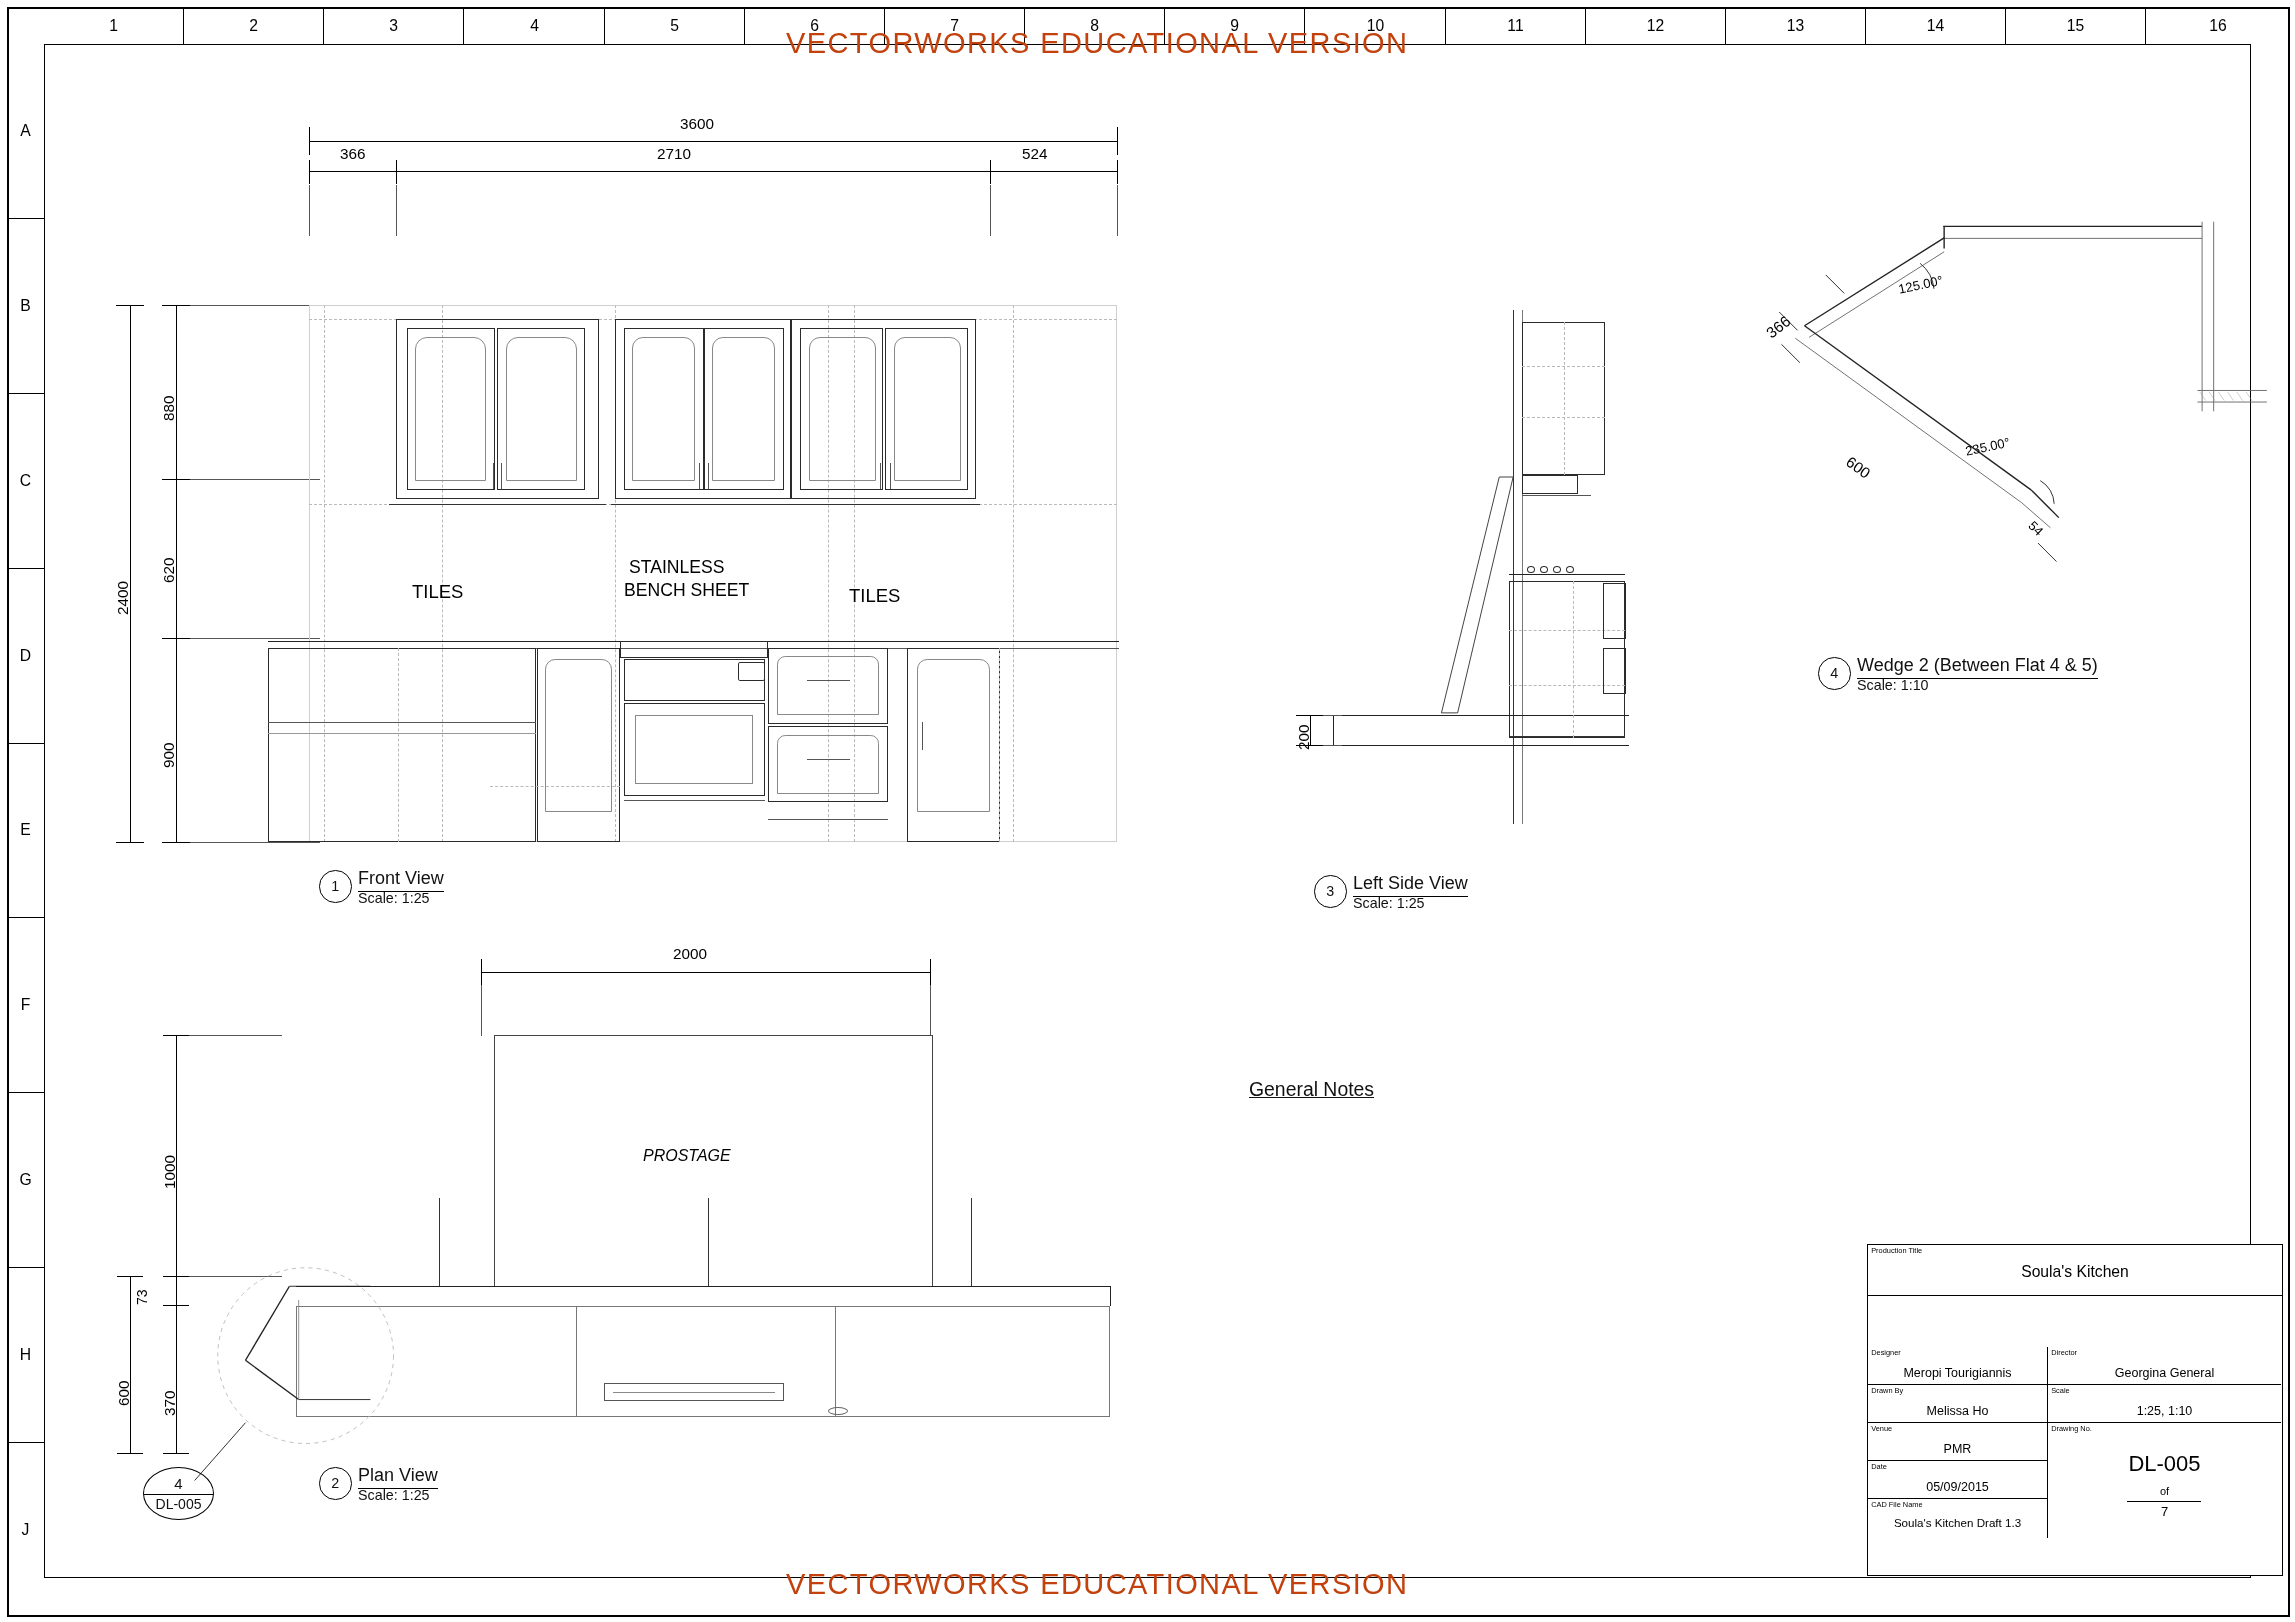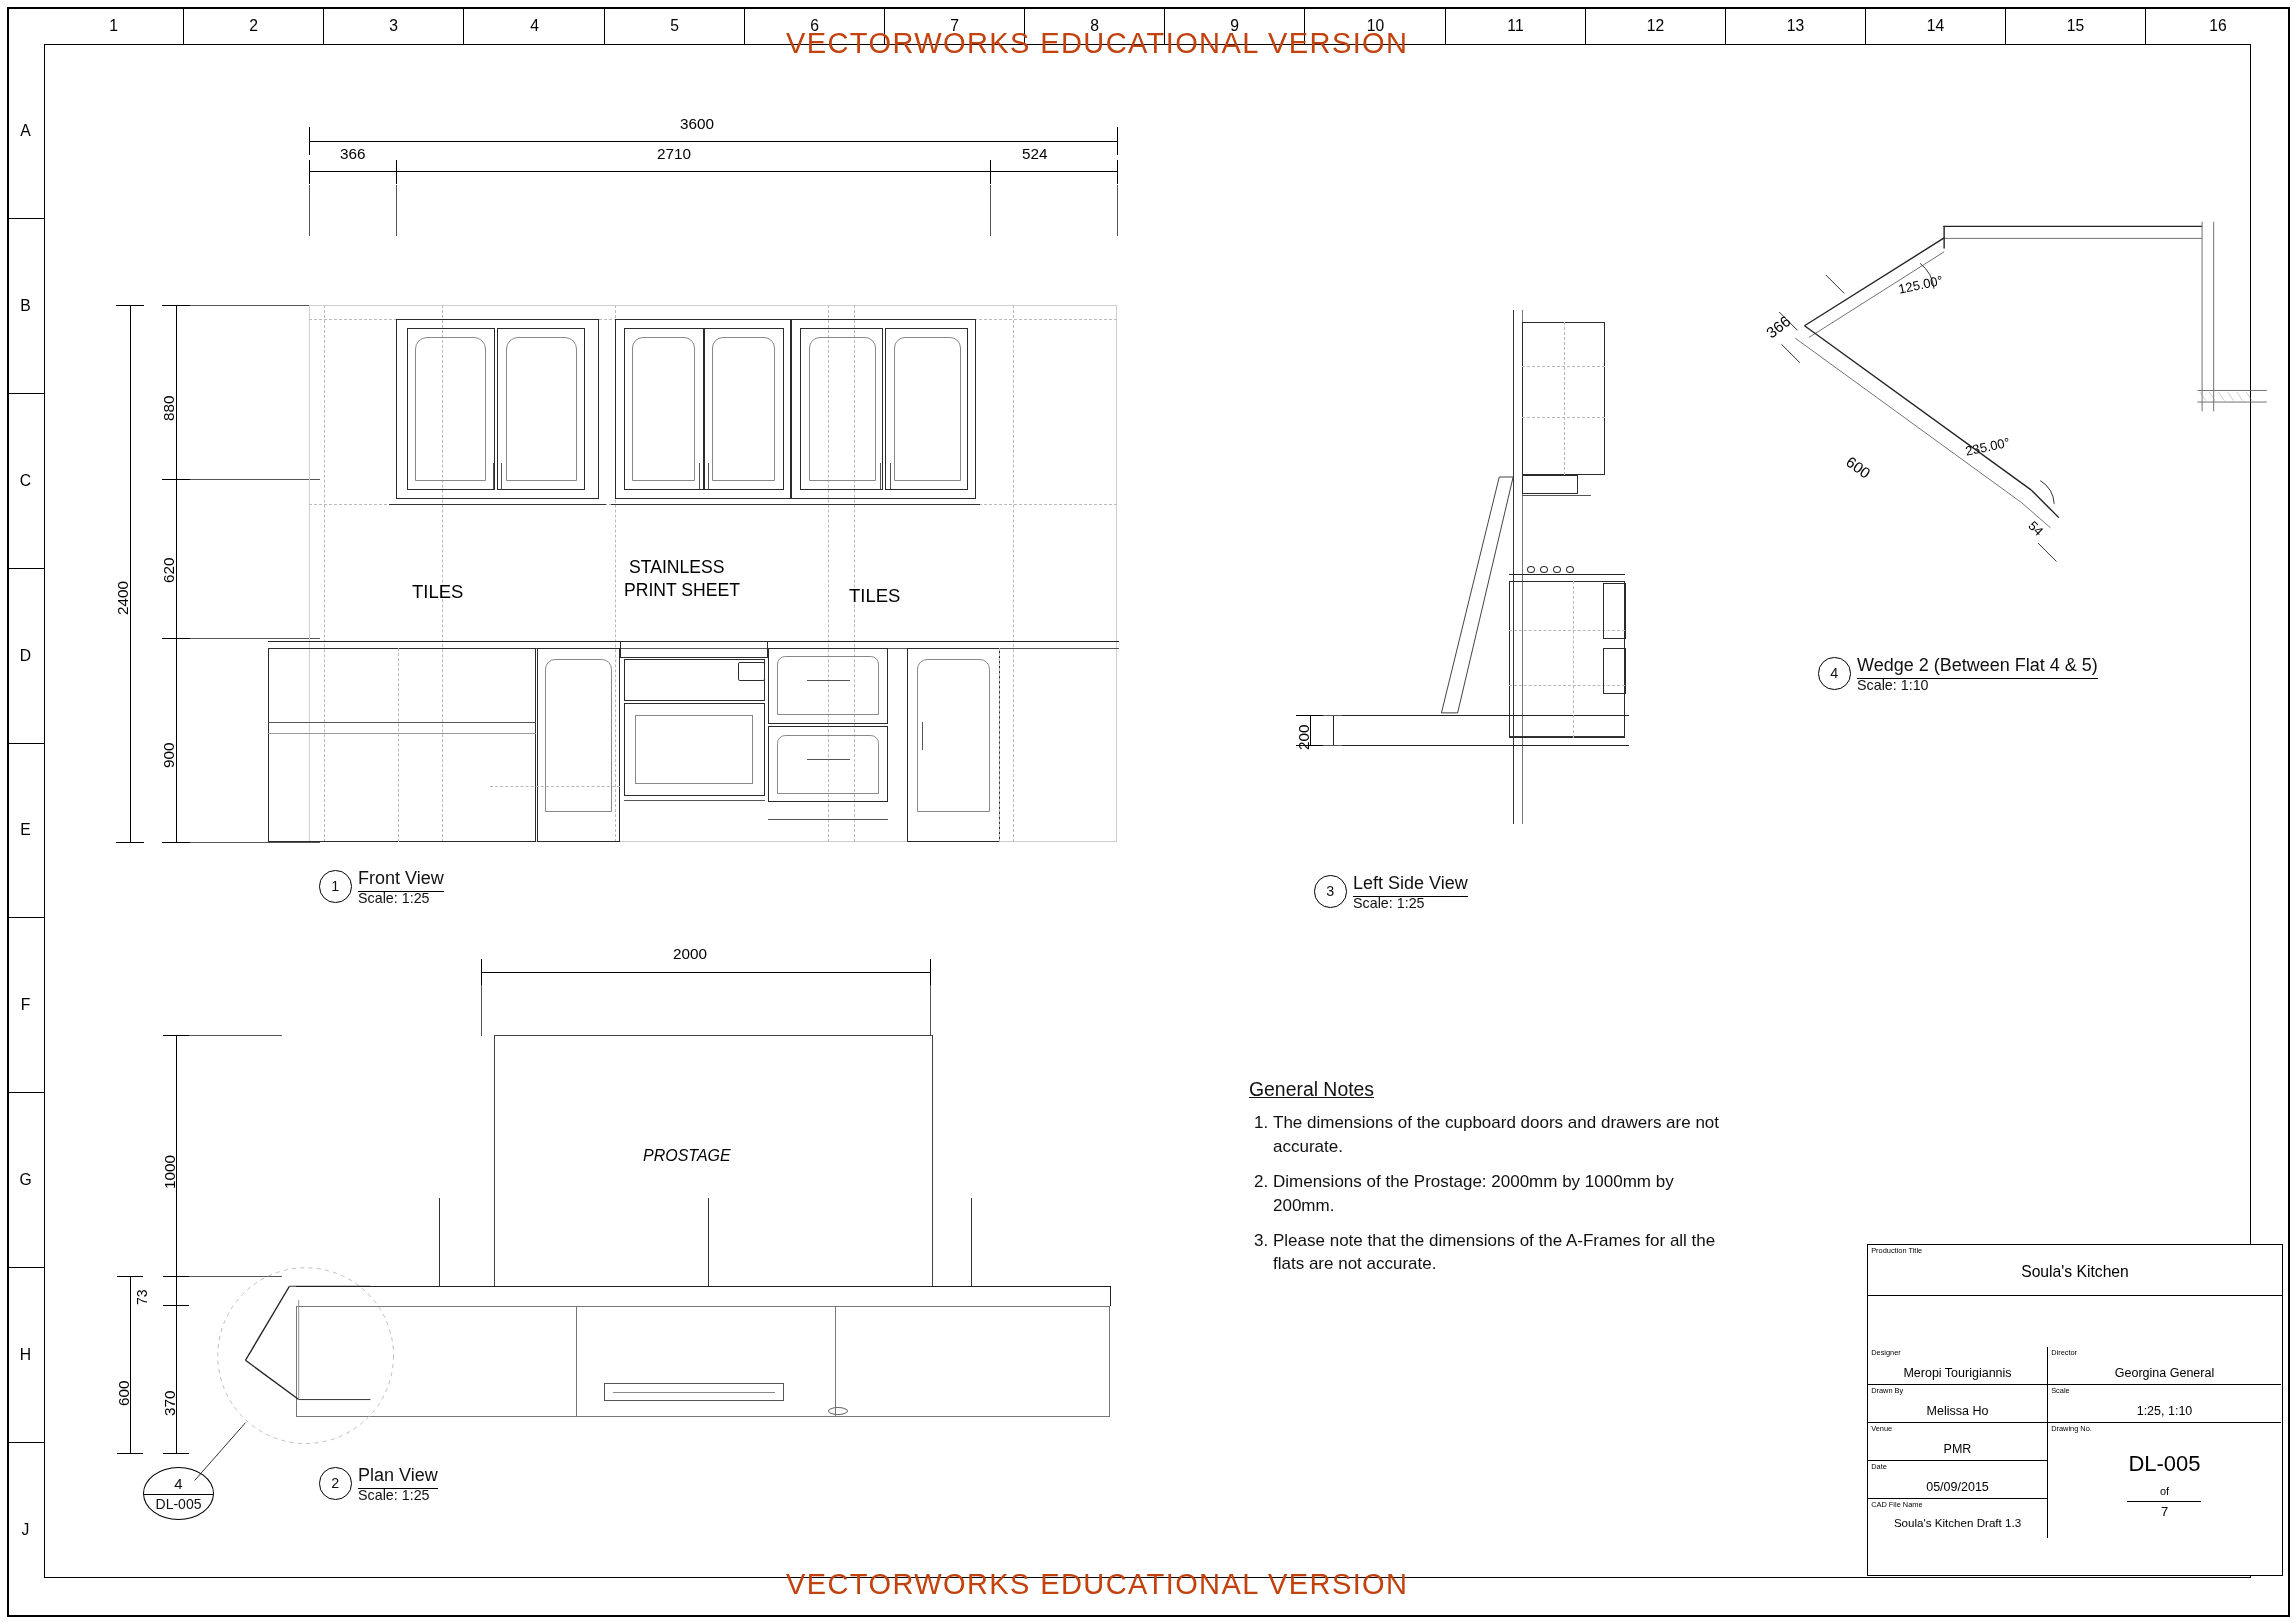--- a/index.html
+++ b/index.html
@@ -176,21 +176,21 @@
     <div class="box" style="left:885px;top:328px;width:83px;height:162px;"></div>
     <div class="boxl" style="left:894px;top:337px;width:67px;height:144px;border-radius:11px 11px 0 0;"></div>
     <div class="ln vl" style="left:890px;top:463px;height:26px;background:#555;"></div>
 
     <div class="ln hl" style="left:389px;top:504px;width:217px;background:#333;"></div>
     <div class="ln hl" style="left:611px;top:504px;width:185px;background:#333;"></div>
     <div class="ln hl" style="left:786px;top:504px;width:194px;background:#333;"></div>
 
     <div class="lbl" style="left:412px;top:581px;font-size:18.5px;">TILES</div>
     <div class="lbl" style="left:629px;top:557px;font-size:17.6px;">STAINLESS</div>
-    <div class="lbl" style="left:624px;top:580px;font-size:17.6px;">PRINT SHEET</div>
+    <div class="lbl" style="left:624px;top:580px;font-size:17.6px;">BENCH SHEET</div>
     <div class="lbl" style="left:849px;top:585px;font-size:18.5px;">TILES</div>
 
     <div class="ln hl" style="left:268px;top:641px;width:851px;height:0.9px;background:#222;"></div>
     <div class="ln hl" style="left:268px;top:648px;width:851px;background:#555;"></div>
 
     <div class="box" style="left:268px;top:648px;width:268px;height:194px;"></div>
     <div class="ln hl" style="left:268px;top:722px;width:268px;background:#555;"></div>
     <div class="ln hl" style="left:268px;top:733px;width:268px;background:#999;"></div>
     <div class="dash-v" style="left:398px;top:648px;height:194px;"></div>
 
@@ -395,25 +395,20 @@
 
     <div class="vt" style="left:319px;top:551px;">
       <div class="bub">2</div>
       <div class="nm">Plan View</div>
       <div class="sc">Scale: 1:25</div>
     </div>
   </div>
 
   <div id="notes">
     <h3>General Notes</h3>
-    <ol>
-      <li>The dimensions of the cupboard doors and drawers are not accurate.</li>
-      <li>Dimensions of the Prostage: 2000mm by 1000mm by 200mm.</li>
-      <li>Please note that the dimensions of the A-Frames for all the flats are not accurate.</li>
-    </ol>
   </div>
 
   <div id="tb">
 
     <div class="cell" style="left:0;top:0;width:414px;height:51px;border-right:none;">
       <div class="cap">Production Title</div>
       <div class="val mid" style="top:17.6px;font-size:15.7px;">Soula's Kitchen</div>
     </div>
 
 

